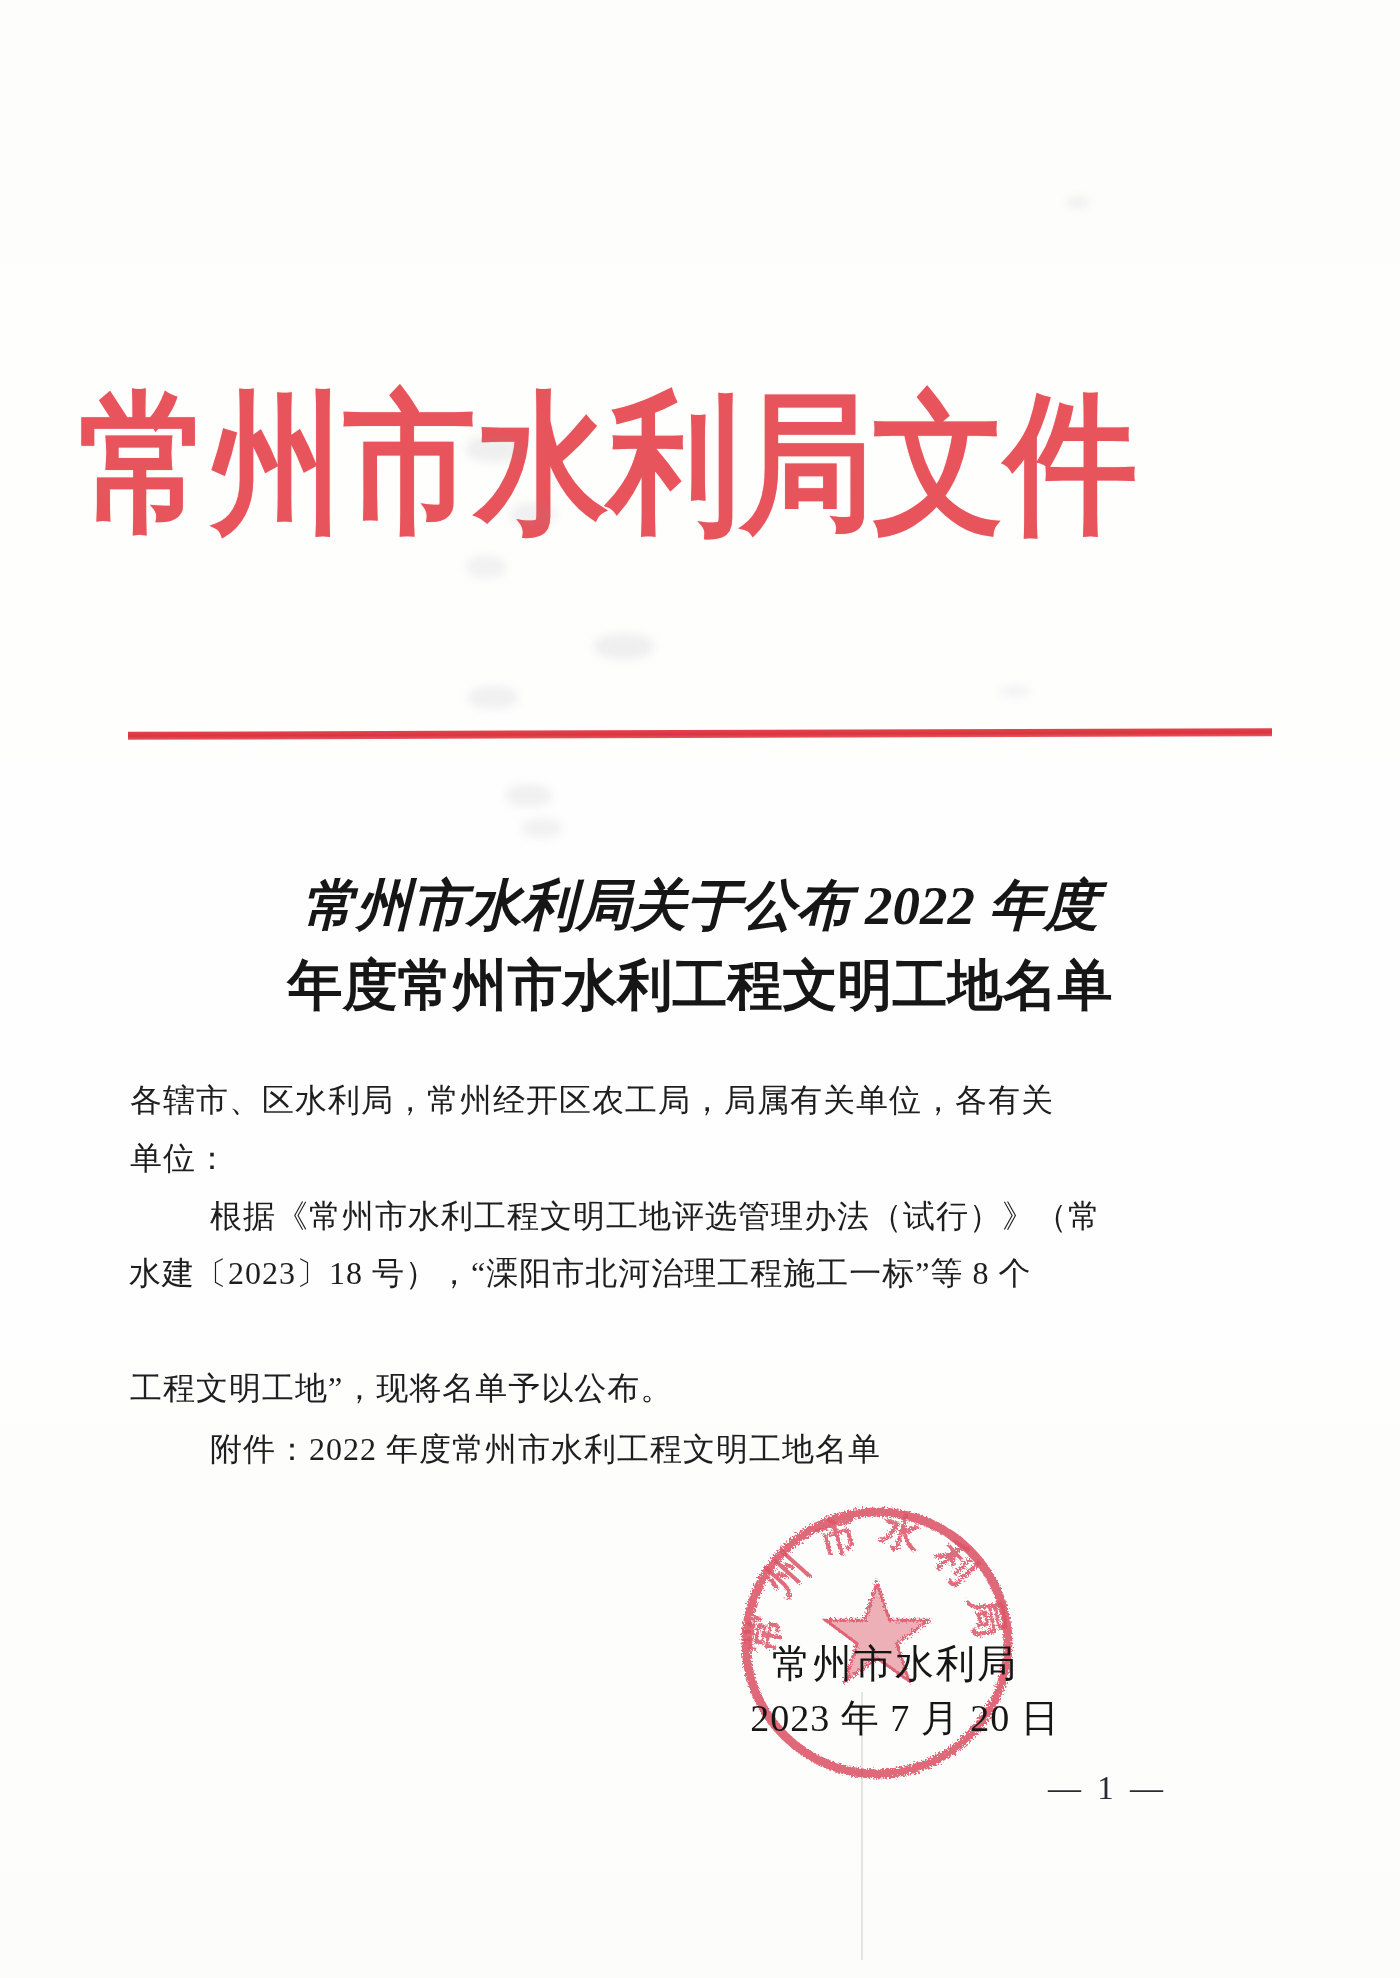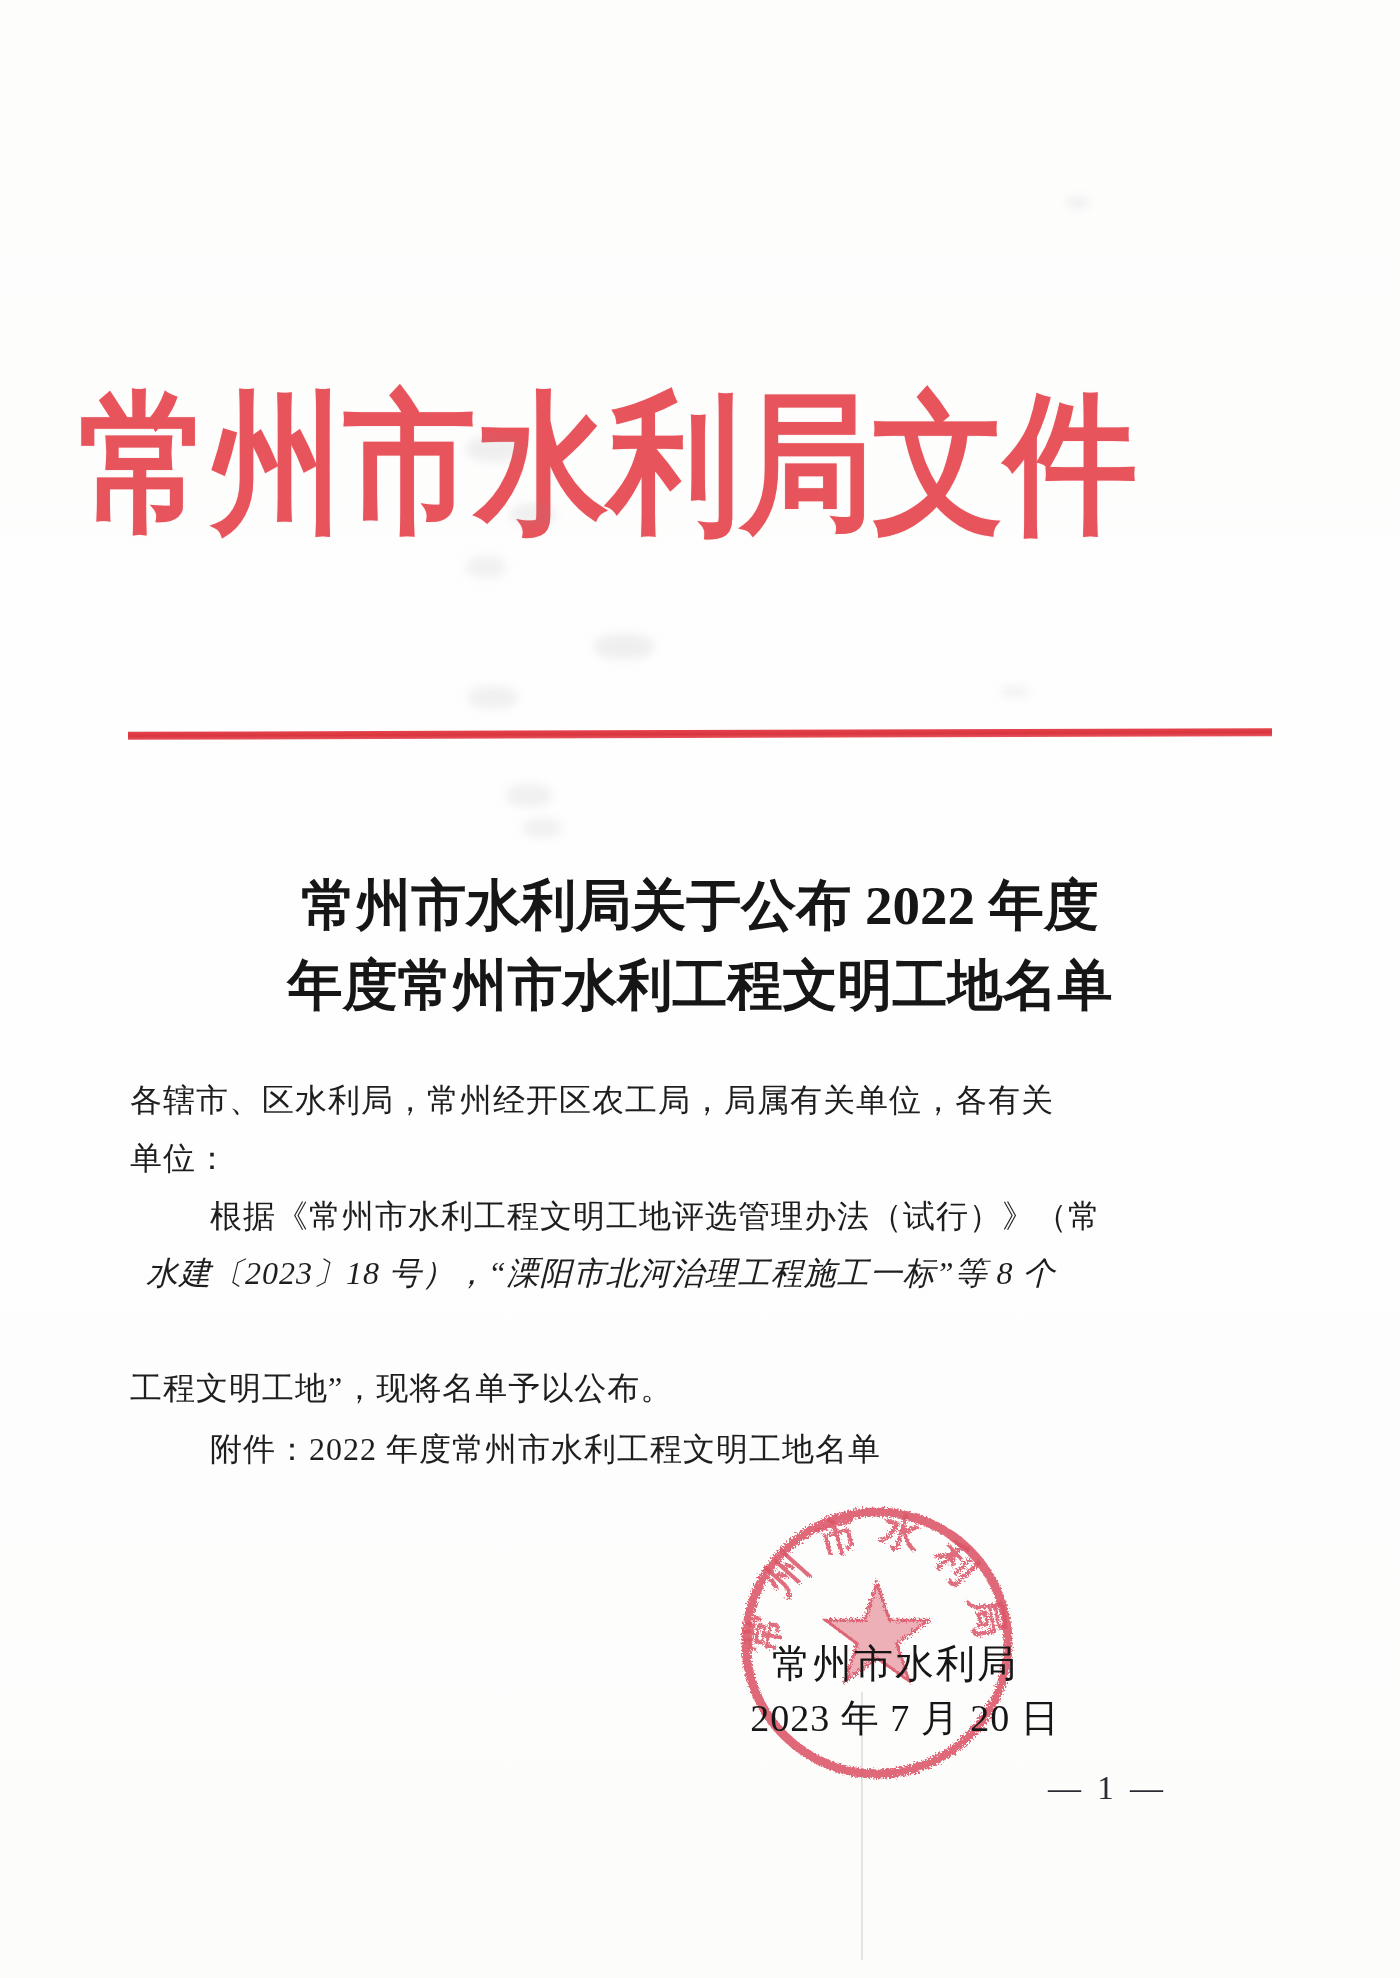--- a/index.html
+++ b/index.html
@@ -41,32 +41,32 @@
     transform:rotate(-0.18deg);
   }
   
   .doc-title-line{
     left:0;right:0;
     text-align:center;
     font-size:55px;font-weight:700;
     line-height:1.1;color:#161616;
     white-space:nowrap;
   }
-  .title-l1{top:876px;}
+  .title-l1{top:876px;font-style:italic;}
   .title-l2{top:956px;}
   
   .body-line{
     font-size:32px;line-height:1.2;
     letter-spacing:1px;color:#1e1e1e;
     white-space:nowrap;
   }
   .b1{left:130px;top:1081px;}
   .b2{left:130px;top:1139px;}
   .b3{left:210px;top:1197px;}
-  .b4{left:146px;top:1254px;font-style:italic;}
+  .b4{left:129px;top:1254px;}
   .b5{left:130px;top:1312px;}
   .b6{left:130px;top:1369px;}
   .battach{left:210px;top:1430px;}
   
   .sig-org{left:0;top:1637px;width:1790px;text-align:center;font-size:39px;letter-spacing:2px;color:#161616;white-space:nowrap;z-index:5;}
   .sig-date{left:0;top:1693px;width:1810px;text-align:center;font-size:38px;letter-spacing:1px;color:#161616;white-space:nowrap;z-index:5;}
   
   .page-number{left:1048px;top:1770px;font-size:33px;letter-spacing:4px;color:#2a2a33;white-space:nowrap;}
   
   .seal{left:735px;top:1501px;width:284px;height:284px;z-index:4;opacity:.92;}

